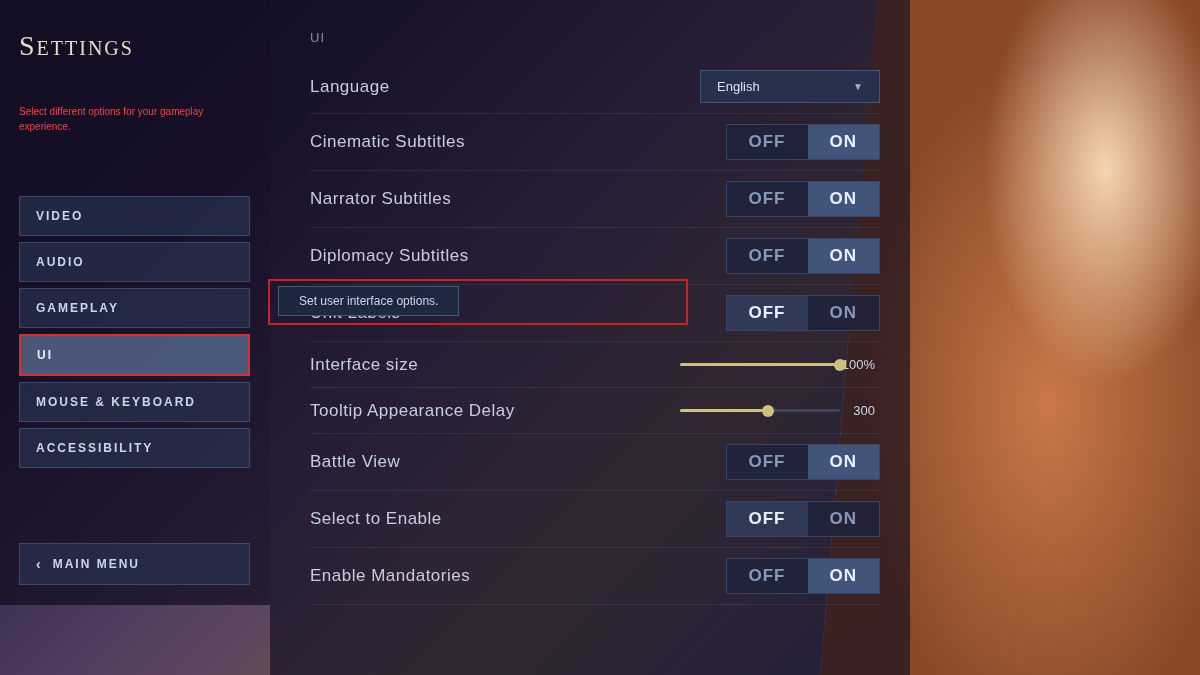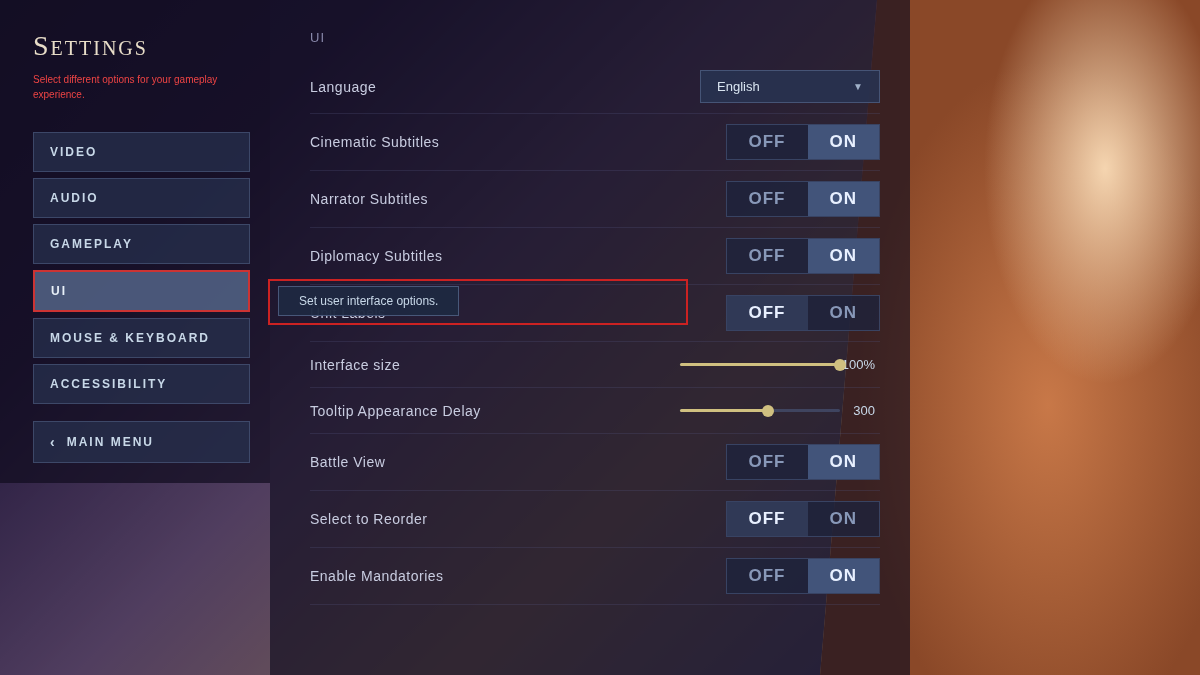--- a/index.html
+++ b/index.html
@@ -47,26 +47,27 @@
         radial-gradient(ellipse at 60% 60%, #c87848 0%, #8a4828 60%),
         linear-gradient(180deg, #7a5a8a 0%, #3a2848 40%, #c8a878 60%, #e8c898 80%);
       clip-path: polygon(15% 0%, 100% 0%, 100% 100%, 0% 100%);
     }
 
     .left-panel {
       position: absolute;
       left: 0;
       top: 0;
       width: 270px;
-      height: 483px;
+      height: 605px;
       background: rgba(15, 12, 30, 0.7);
       z-index: 3;
-      padding: 30px 20px 20px 33px;
+      padding: 30px 20px 20px 19px;
       display: flex;
       flex-direction: column;
+      gap: 32px;
     }
 
     .settings-title {
       font-size: 28px;
       font-weight: 300;
       color: #e8ddc8;
       letter-spacing: 2px;
       font-variant: small-caps;
       margin-bottom: 10px;
       font-family: Georgia, serif;
@@ -153,21 +154,21 @@
     .settings-row {
       display: flex;
       align-items: center;
       padding: 10px 0;
       border-bottom: 1px solid rgba(80, 80, 120, 0.3);
       min-height: 46px;
     }
 
     .row-label {
       flex: 1;
-      font-size: 14px;
+      font-size: 17px;
       color: #c8cce0;
       letter-spacing: 0.5px;
     }
 
     .row-control {
       display: flex;
       align-items: center;
       gap: 0;
     }
 
@@ -382,21 +383,21 @@
 
   <div class="settings-row">
     <span class="row-label">Battle View</span>
     <div class="row-control toggle-group">
       <button class="toggle-btn">OFF</button>
       <button class="toggle-btn active-on">ON</button>
     </div>
   </div>
 
   <div class="settings-row">
-    <span class="row-label">Select to Reorder</span>
+    <span class="row-label">Select to Enable</span>
     <div class="row-control toggle-group">
       <button class="toggle-btn active-off">OFF</button>
       <button class="toggle-btn">ON</button>
     </div>
   </div>
 
   <div class="settings-row">
     <span class="row-label">Enable Mandatories</span>
     <div class="row-control toggle-group">
       <button class="toggle-btn">OFF</button>

